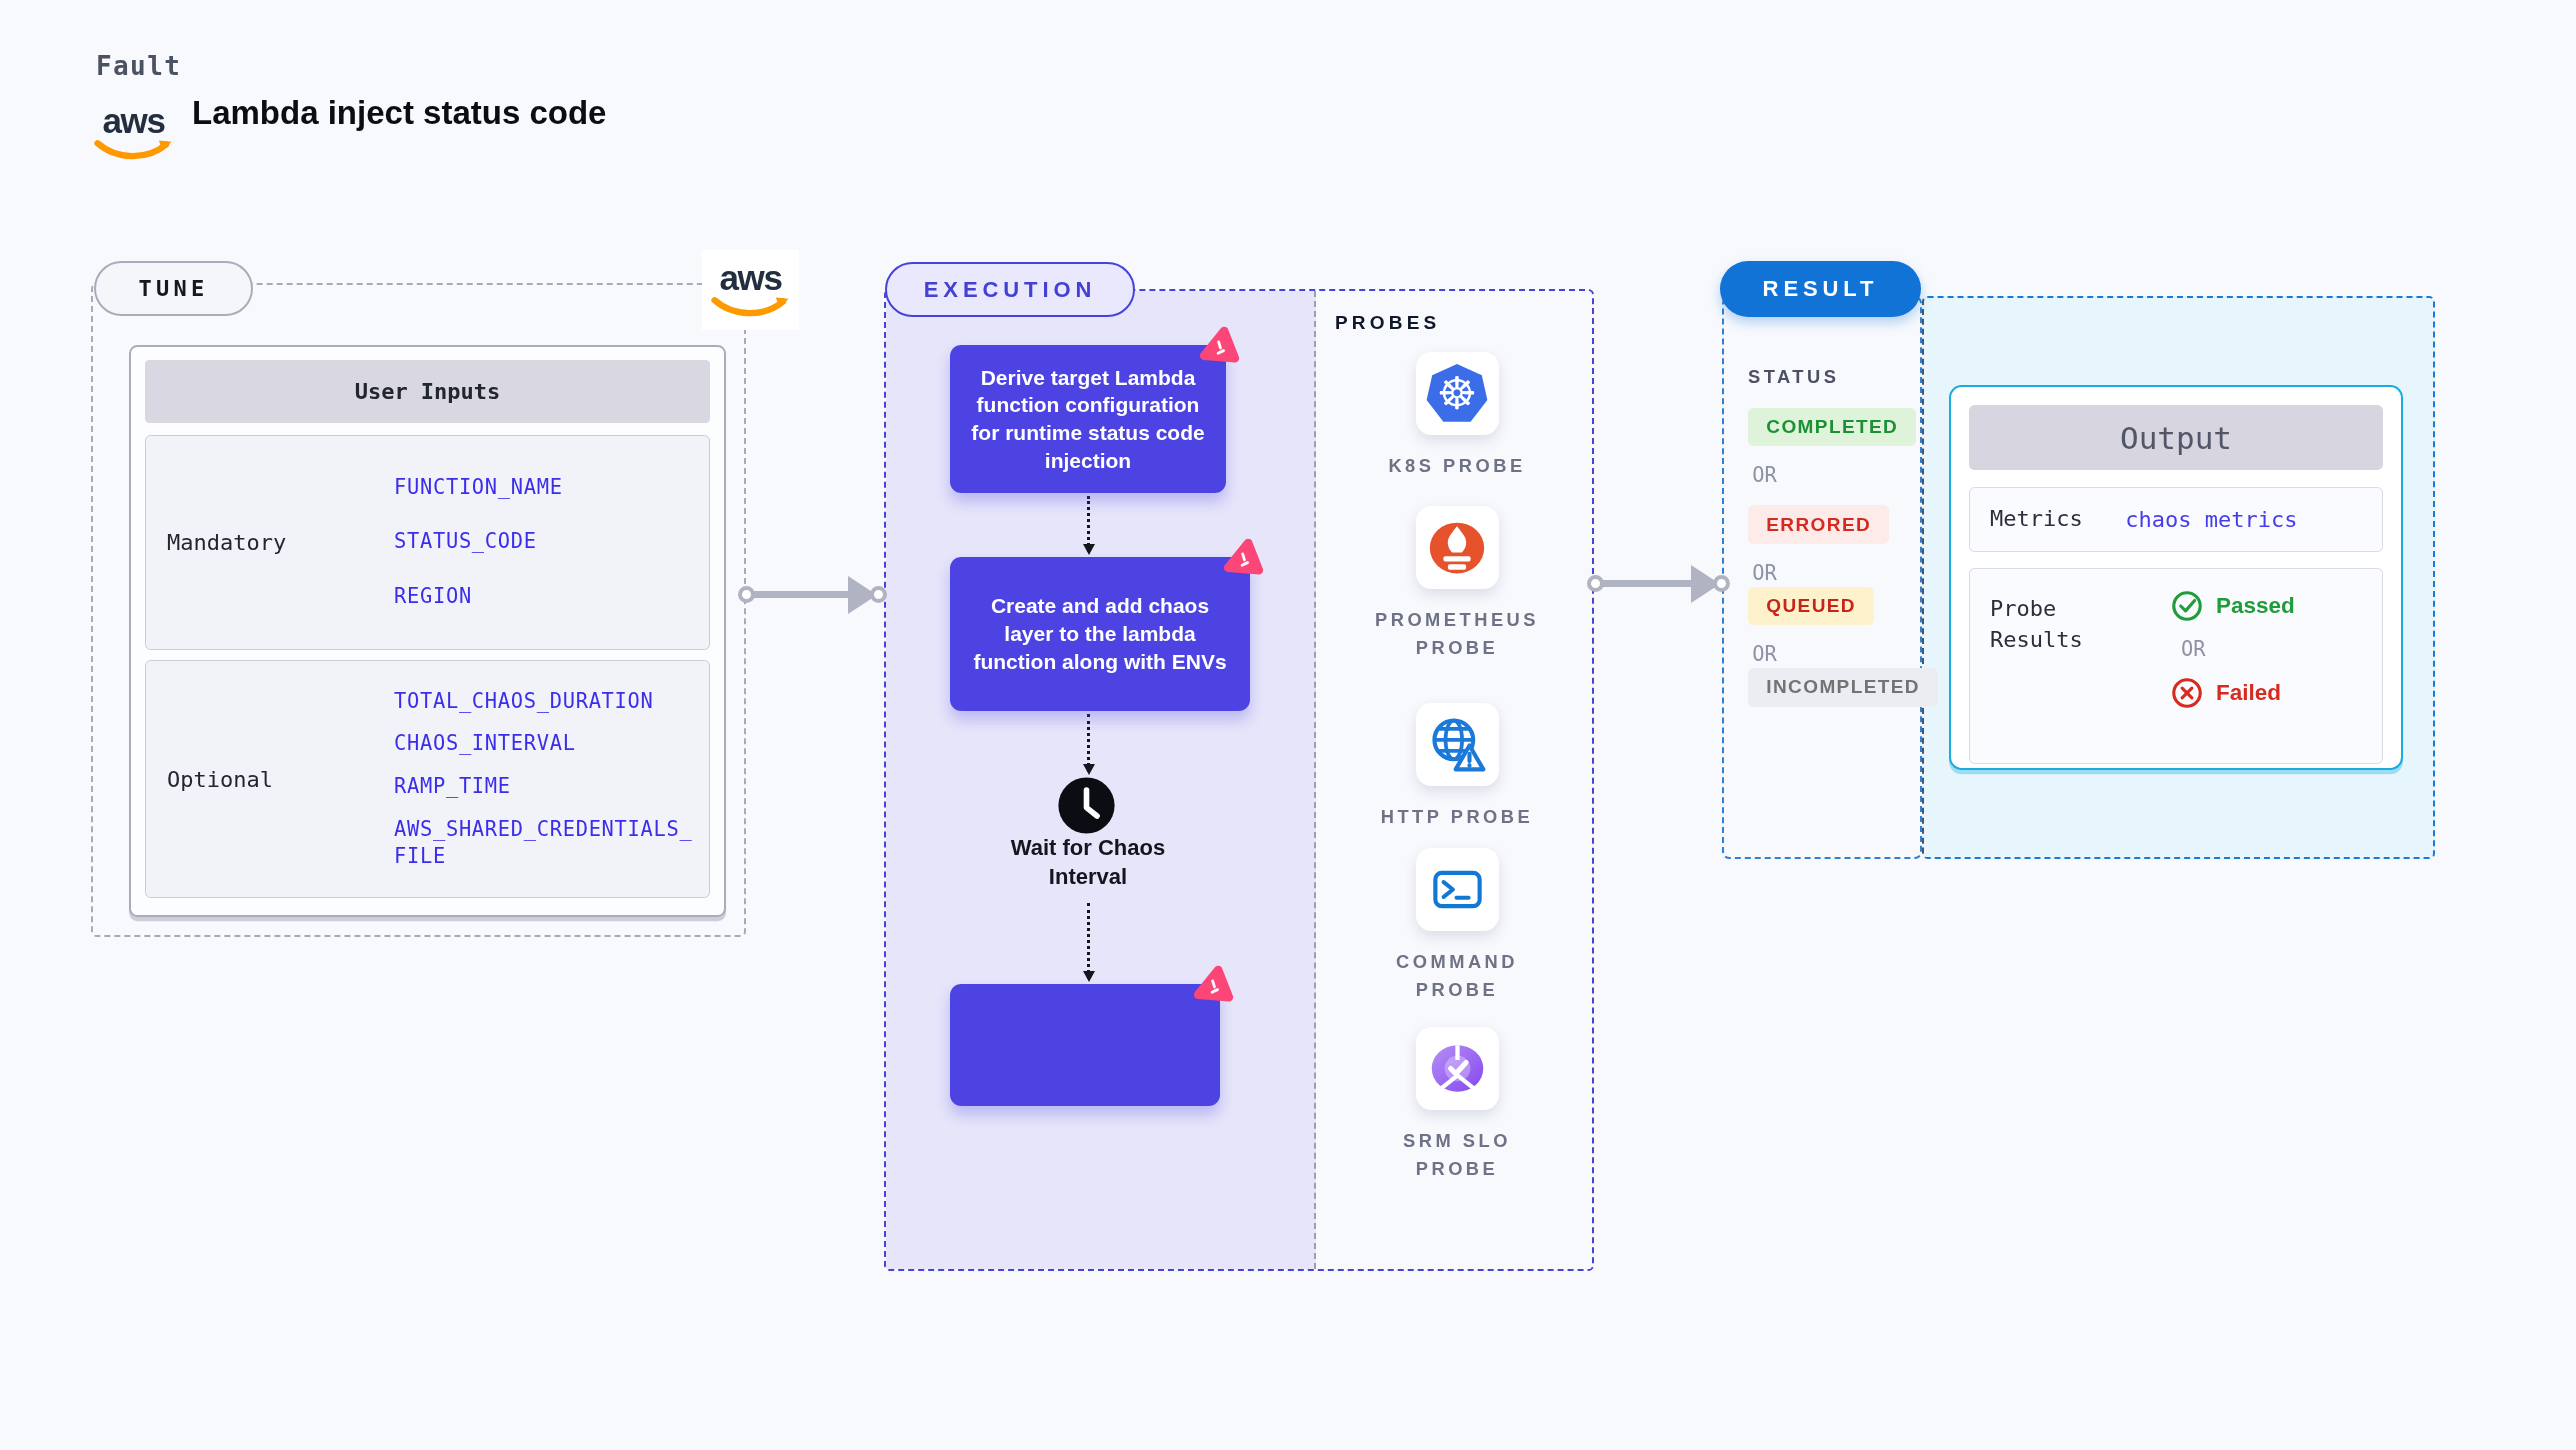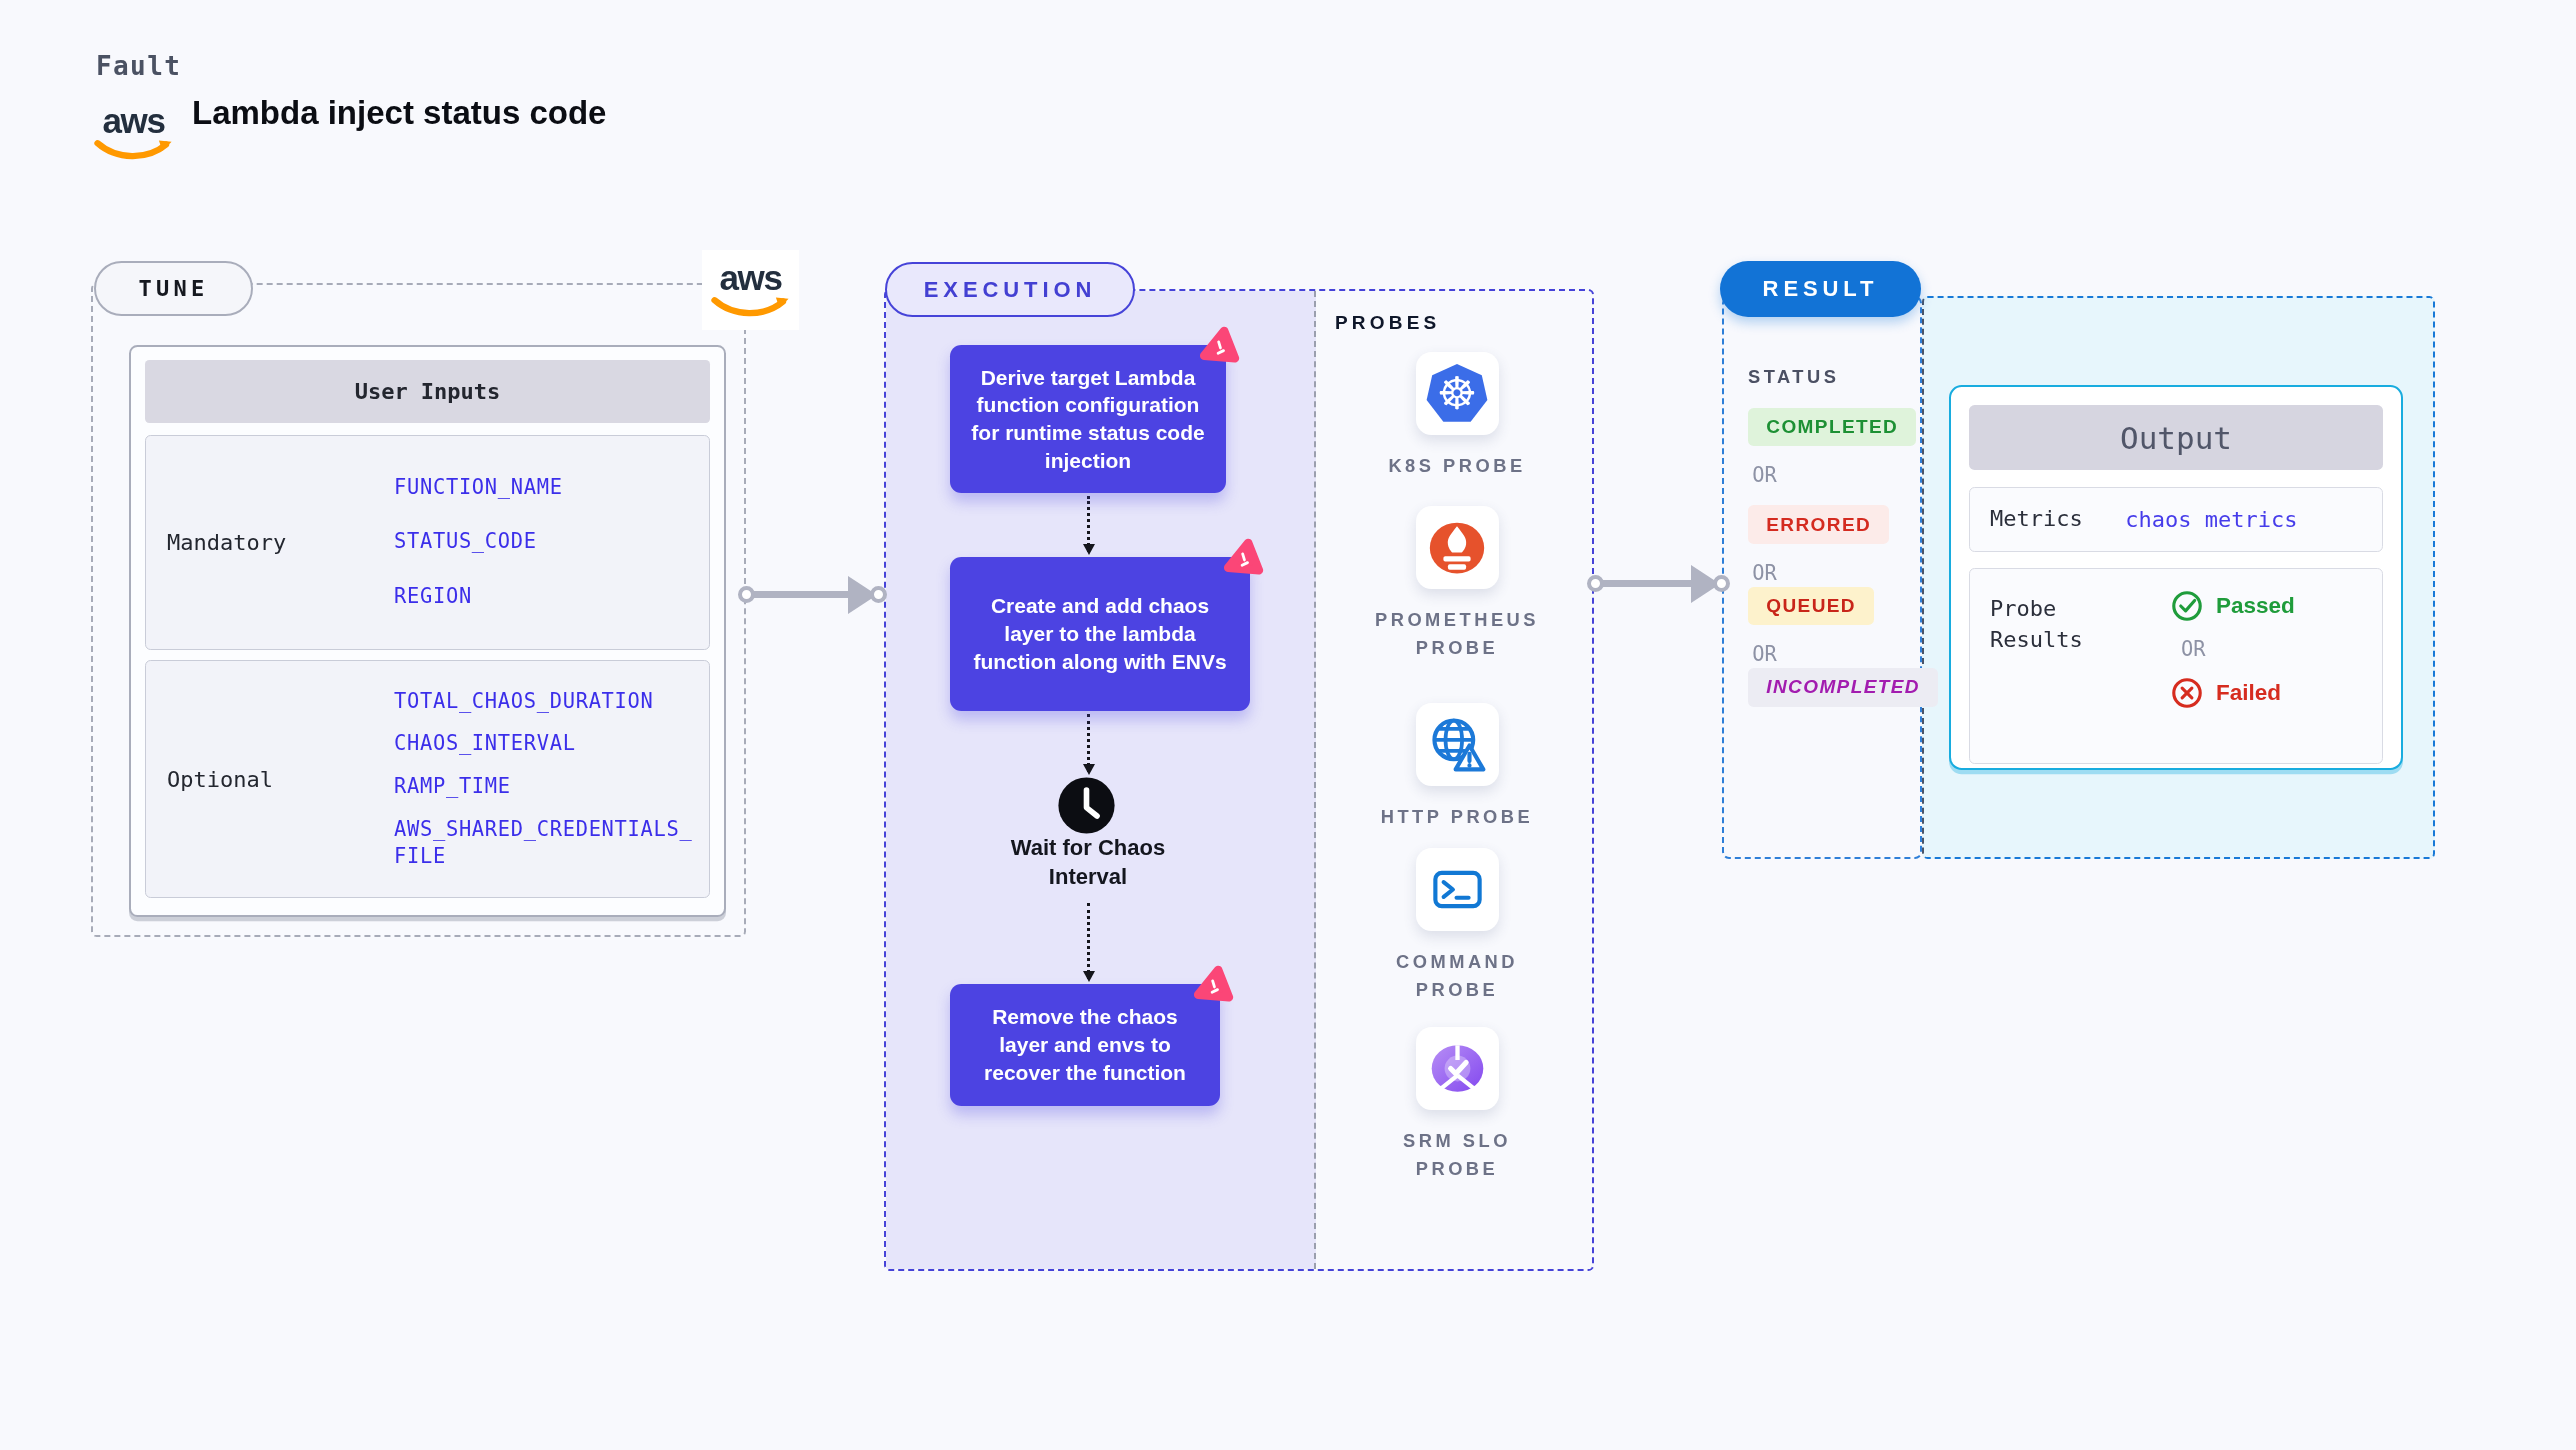--- a/index.html
+++ b/index.html
@@ -107,21 +107,21 @@
           border:2.1px dashed #2e7fd8; border-radius:7px; padding:68px 0 0 24px; }
   .output-zone { position:absolute; left:1922px; top:296px; width:513px; height:563px;
           background:#e7f6fc; border:2.8px dashed #1879d7; border-left:2.1px dashed #4a5468;
           border-radius:5.6px; }
   .status-heading { font-size:18.3px; font-weight:700; letter-spacing:3.5px; color:#4b5063; }
   .status-badge { display:inline-block; margin-top:19.7px; padding:8.4px 18.3px; border-radius:5.6px;
           font-size:19px; font-weight:700; letter-spacing:1.4px; }
   .badge-completed  { background:#dff3db; color:#1d9034; }
   .badge-errored    { background:#fcebe9; color:#d42b20; }
   .badge-queued     { background:#fdf2cc; color:#c82519; }
-  .badge-incompleted{ background:#ececf3; color:#a21caf;font-style:italic; }
+  .badge-incompleted{ background:#ececf3; color:#737373; }
   .status-or { display:block; margin-top:17px; padding-left:4.2px;
           font-family:"DejaVu Sans Mono",monospace; font-size:20.4px; color:#8d92a5; }
 
   .output-card { position:absolute; left:1949px; top:385px; width:454px; height:385px;
           background:#ffffff; border:2.8px solid #18acdf; border-radius:12.7px; padding:18.3px; z-index:3;
           box-shadow:0 4.2px 0 rgba(24,172,223,.35); }
   .output-header { height:65px; background:#d6d5e0; border-radius:5.6px; display:flex;
           align-items:center; justify-content:center; font-family:"DejaVu Sans Mono",monospace;
           font-size:31px; color:#515669; }
   .out-row { border:1.4px solid #d9dbe4; border-radius:5.6px; background:#fafbfe; display:flex; }
@@ -229,21 +229,20 @@
   <div id="conn-2" class="connector"></div>
 
   <svg class="clock" width="59" height="59" viewBox="0 0 84 84">
     <circle cx="42" cy="42" r="40" fill="#0c0d12"></circle>
     <path d="M42 20 L42 45 L57 57" fill="none" stroke="#ffffff" stroke-width="8" stroke-linecap="round" stroke-linejoin="round"></path>
   </svg>
   <div class="wait-label">Wait for Chaos Interval</div>
   <div id="conn-3" class="connector"></div>
 
   <div id="step-3" class="step">
-    <span>Remove the chaos layer and envs to recover the function</span>
     <svg class="chaos-badge" width="45" height="42" viewBox="0 0 64 60">
       <g transform="rotate(10 32 30)">
         <path d="M10 48 L32 8 L54 44 Z" fill="#fb4677" stroke="#fb4677" stroke-width="12" stroke-linejoin="round"></path>
         <path d="M27 25 L31 33 M36 36 L29 41" stroke="#ffffff" stroke-width="4" stroke-linecap="round" fill="none"></path>
       </g>
     </svg>
   </div>
 
   <div class="probes-heading">PROBES</div>
 

